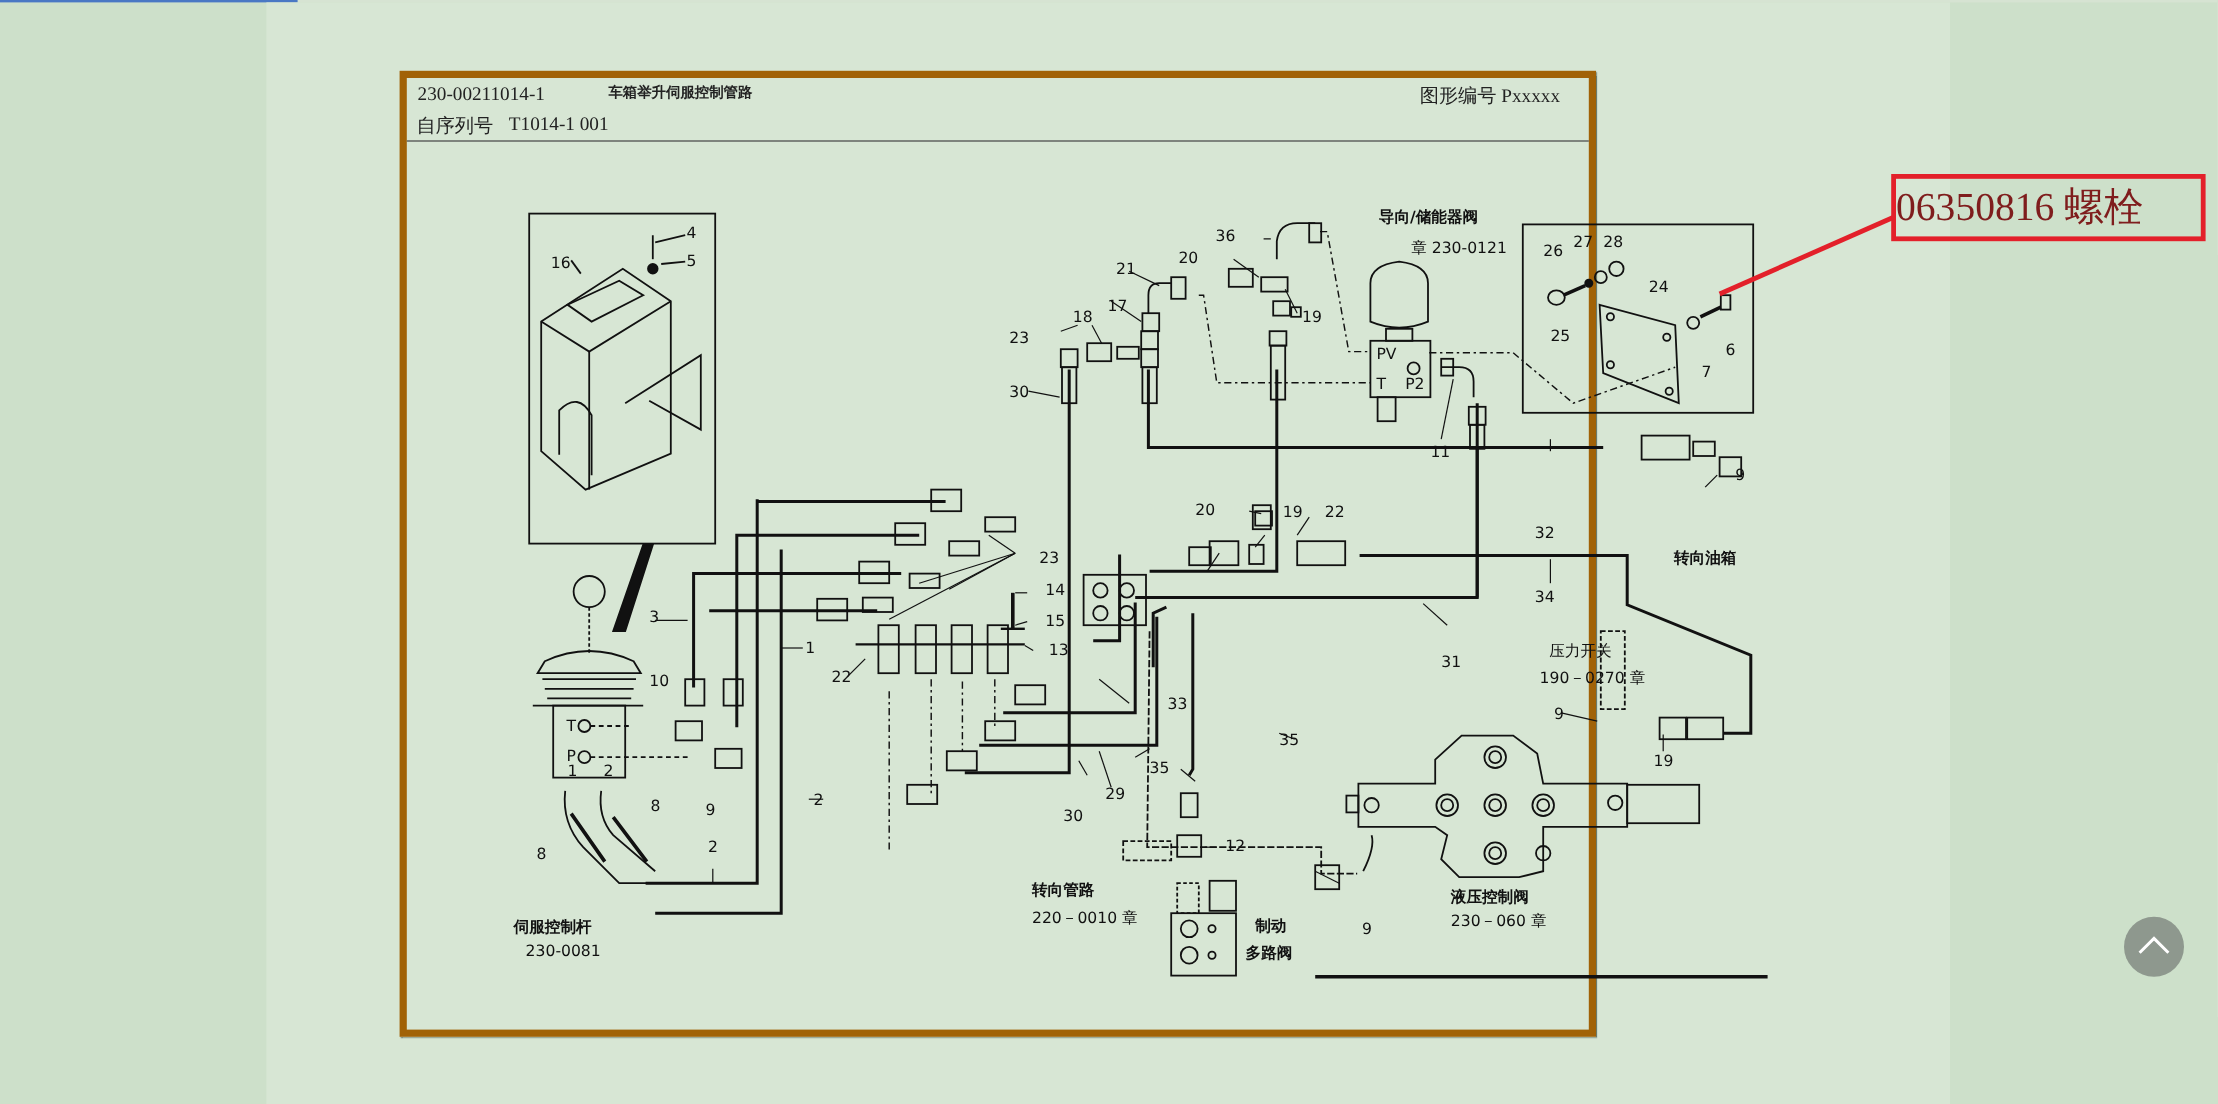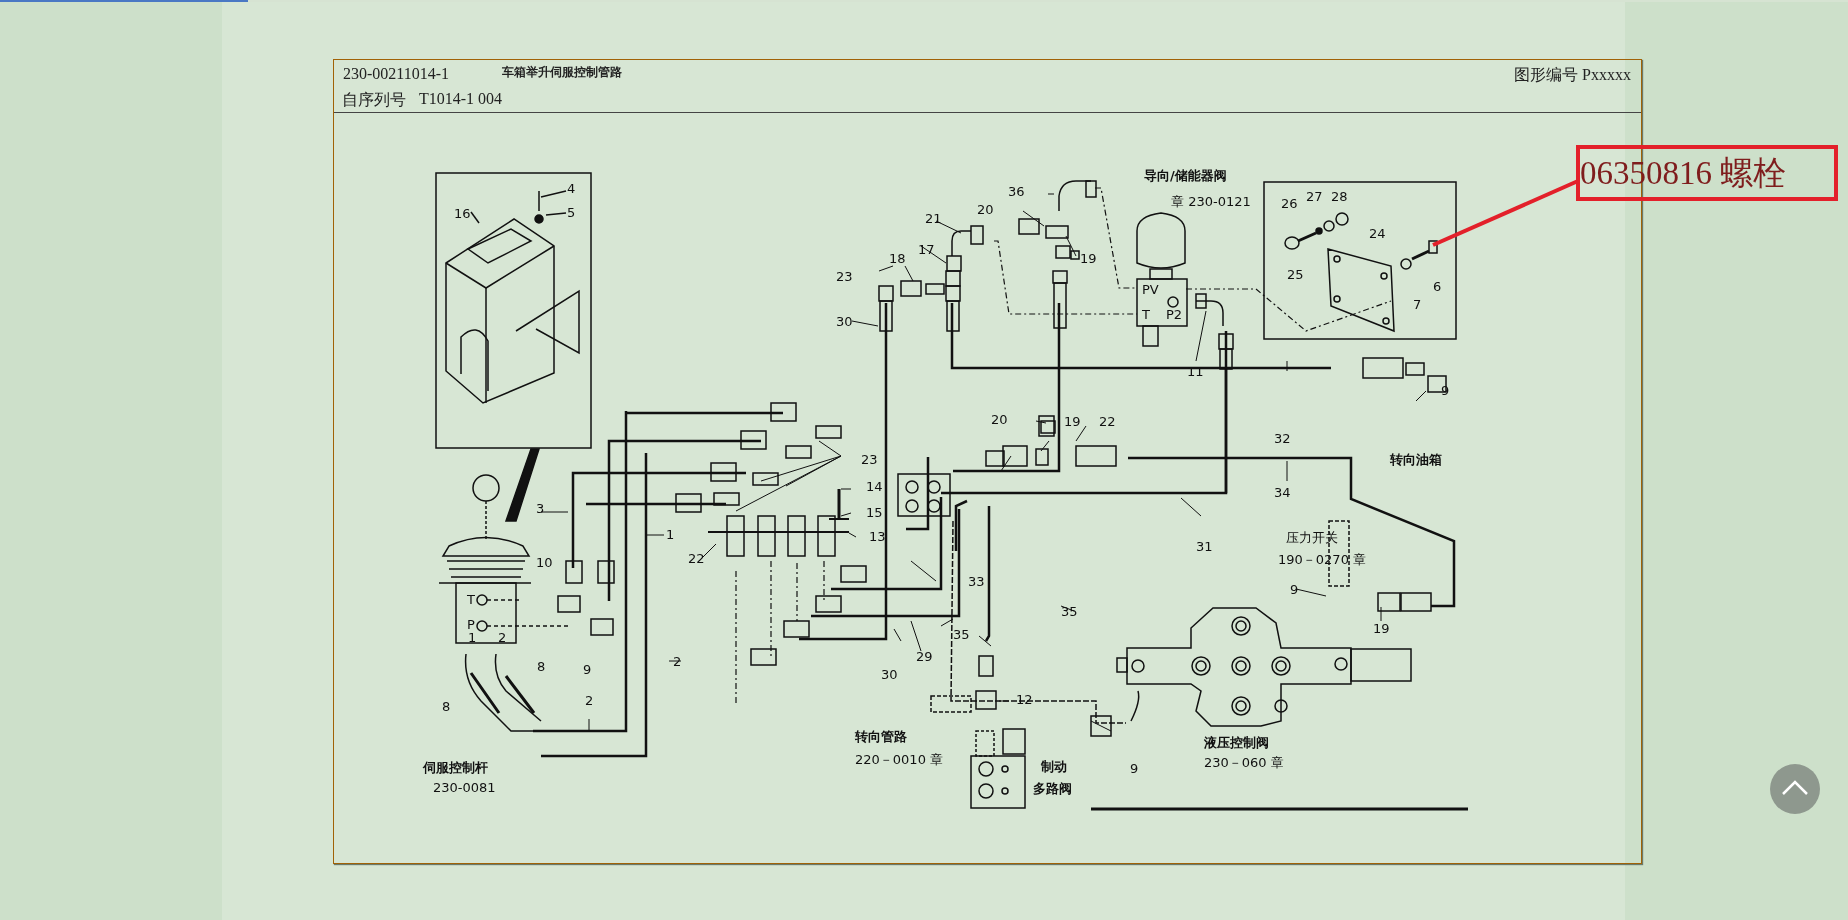--- a/index.html
+++ b/index.html
@@ -5,31 +5,31 @@
   html, body { margin:0; padding:0; }
   body {
     width:1848px; height:920px; position:relative; overflow:hidden;
     background:#cde0ca;
     font-family:"Liberation Serif", serif;
   }
   #progress-track { position:absolute; left:0; top:0; width:1848px; height:2px; background:#d6e3d2; }
   #progress-fill { position:absolute; left:0; top:0; height:2px; background:#4a78c4; }
   #center-col { position:absolute; left:222px; top:2px; width:1403px; height:918px; background:#d7e6d4; }
   #doc-frame {
-    position:absolute; left:333px; top:59px; width:1309px; height:805px;
-    border:1px solid #a16207; box-sizing:border-box;
+    position:absolute; left:333px; top:59px; width:997px; height:805px;
+    border:6px solid #a16207; box-sizing:border-box;
     box-shadow:1px 1px 1px #6a7a6a;
   }
   #doc-header { position:absolute; left:0; top:0; width:100%; height:53px; border-bottom:1px solid #444; box-sizing:border-box; }
   .hdr-text { position:absolute; font-size:16px; color:#222; white-space:nowrap; }
   #doc-code { left:9px; top:5px; }
   #doc-title { left:168px; top:4px; font-family:"DejaVu Sans", sans-serif; font-weight:bold; font-size:12px; }
   #doc-serial-label { left:8px; top:30px; }
   #doc-serial-value { left:85px; top:30px; }
-  #doc-figno { right:10px; top:5px;text-align:center; }
+  #doc-figno { right:24px; top:5px;text-align:center; }
   #diagram { position:absolute; left:0; top:53px; }
   .lbl { font-family:"DejaVu Sans", sans-serif; font-size:13px; fill:#111; }
   .lblcn { font-family:"DejaVu Sans", sans-serif; font-size:13px; fill:#111; font-weight:bold; }
   #callout-box {
     position:absolute; left:1576px; top:145px; width:262px; height:56px;
     border:4px solid #e3202a; box-sizing:border-box; background:transparent;
     color:#7f1d1d; font-size:33px; line-height:48px; white-space:nowrap;
   }
   #callout-line { position:absolute; left:0; top:0; pointer-events:none; }
   #scroll-top {
@@ -45,21 +45,21 @@
   <div id="progress-fill" style="width: 13.4%;"></div>
 </div>
 
 <div id="center-col"></div>
 
 <div id="doc-frame">
   <div id="doc-header">
     <span class="hdr-text" id="doc-code">230-00211014-1</span>
     <span class="hdr-text" id="doc-title">车箱举升伺服控制管路</span>
     <span class="hdr-text" id="doc-serial-label">自序列号</span>
-    <span class="hdr-text" id="doc-serial-value">T1014-1 004</span>
+    <span class="hdr-text" id="doc-serial-value">T1014-1 001</span>
     <span class="hdr-text" id="doc-figno">图形编号  Pxxxxx</span>
   </div>
 
   <svg id="diagram" width="1213" height="750" viewBox="333 112 1213 750" stroke="#111" fill="none" stroke-width="1.5">
 
     <g>
       <rect x="435" y="172" width="155" height="275"></rect>
       <path d="M445 262 L513 218 L553 245 L553 372 L482 402 L445 370 Z"></path>
       <path d="M445 262 L485 287 L553 245"></path>
       <path d="M485 287 L485 402"></path>

